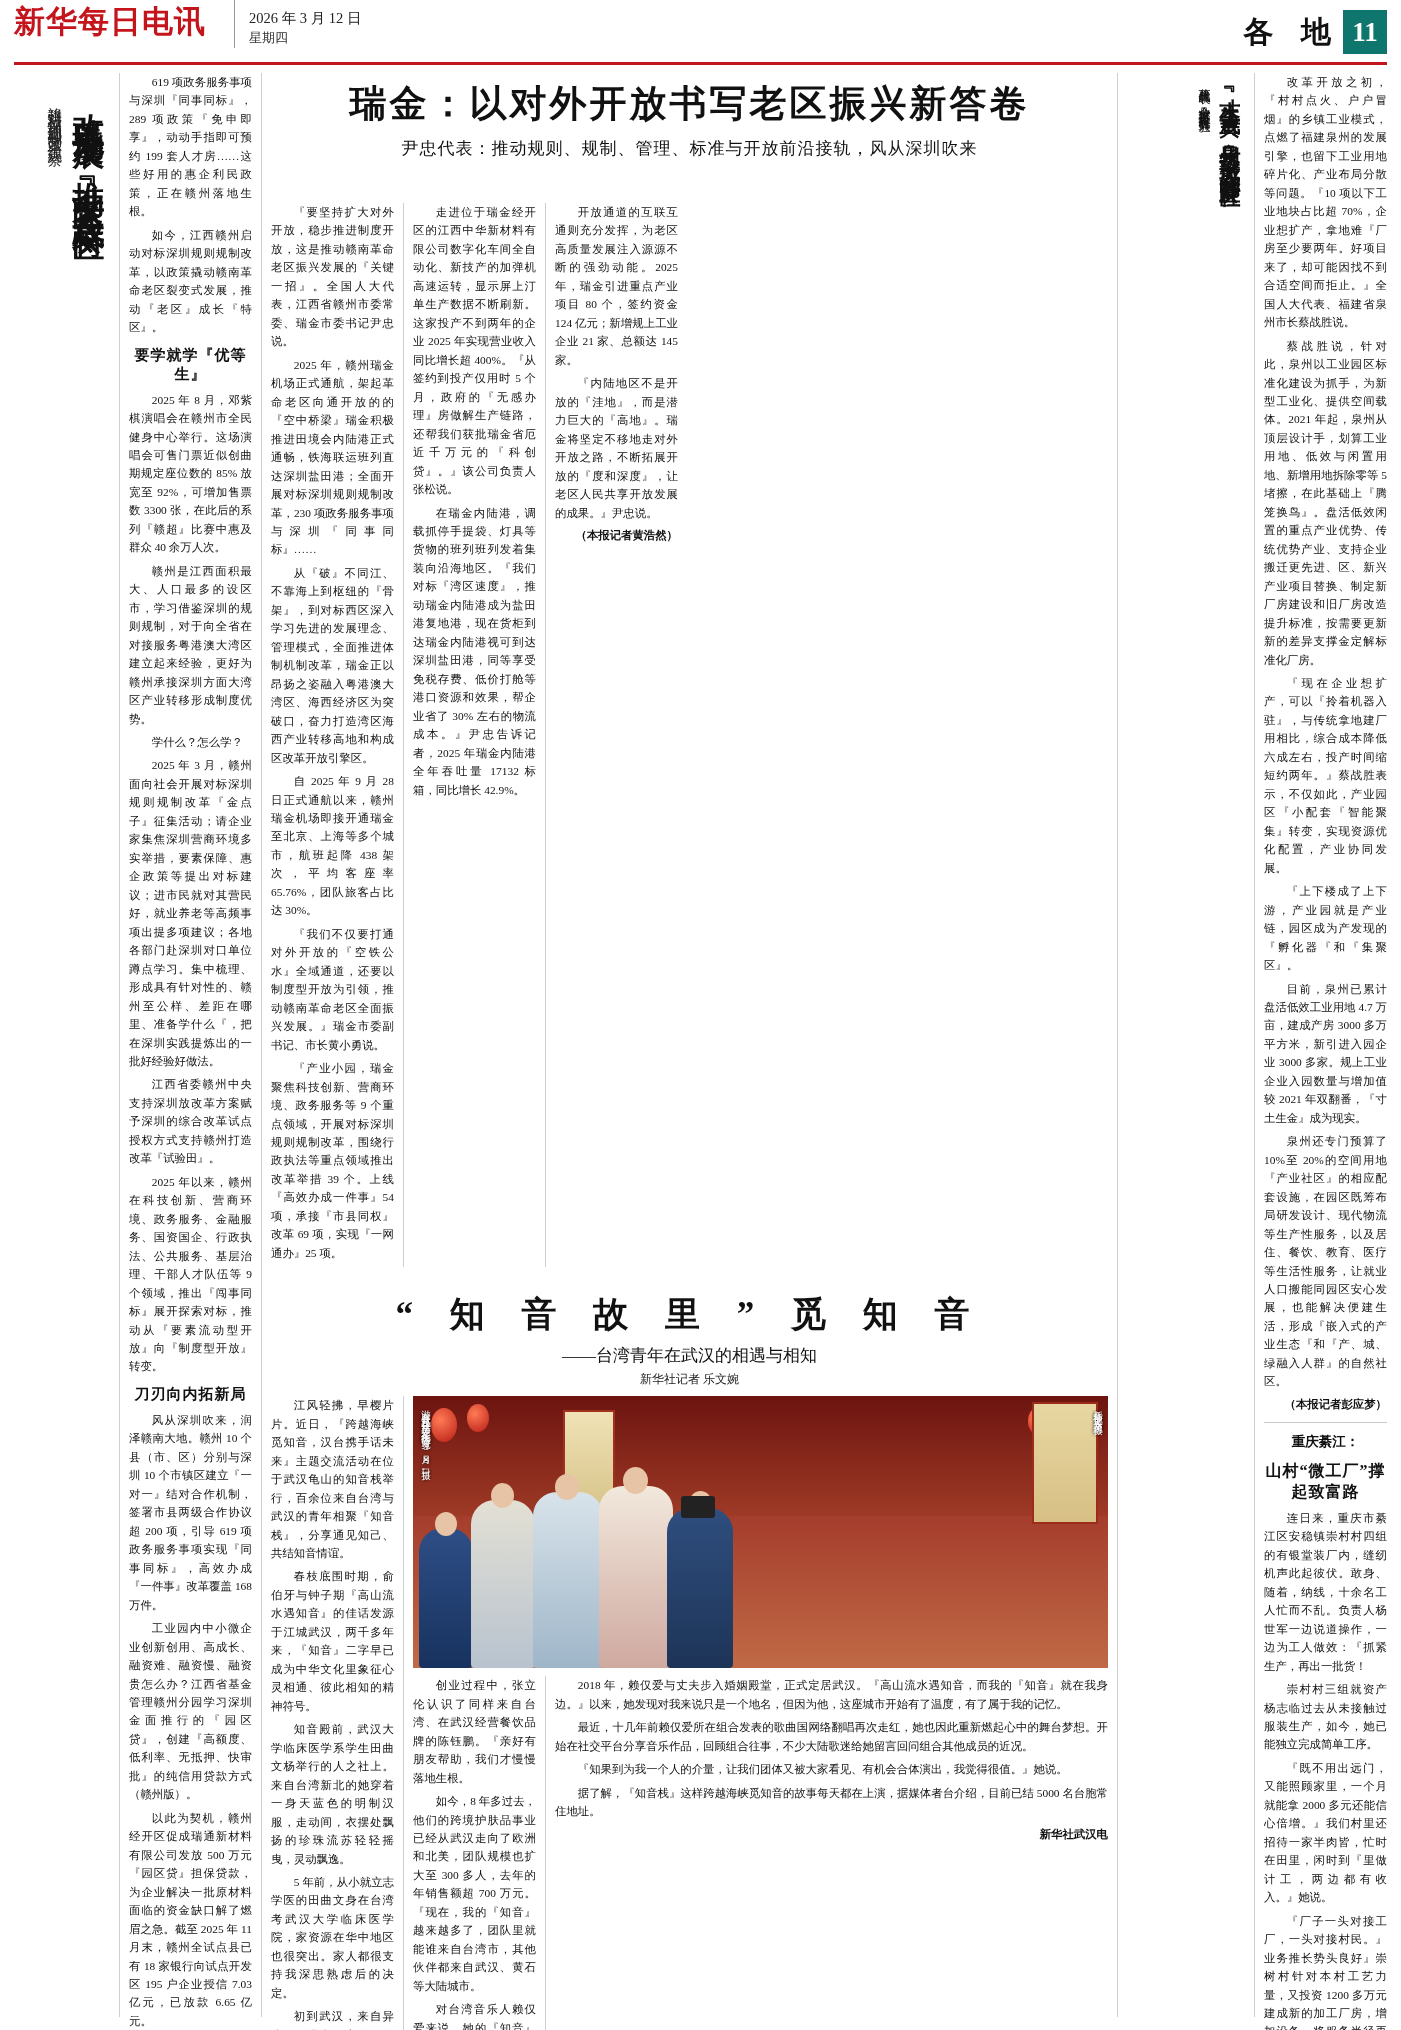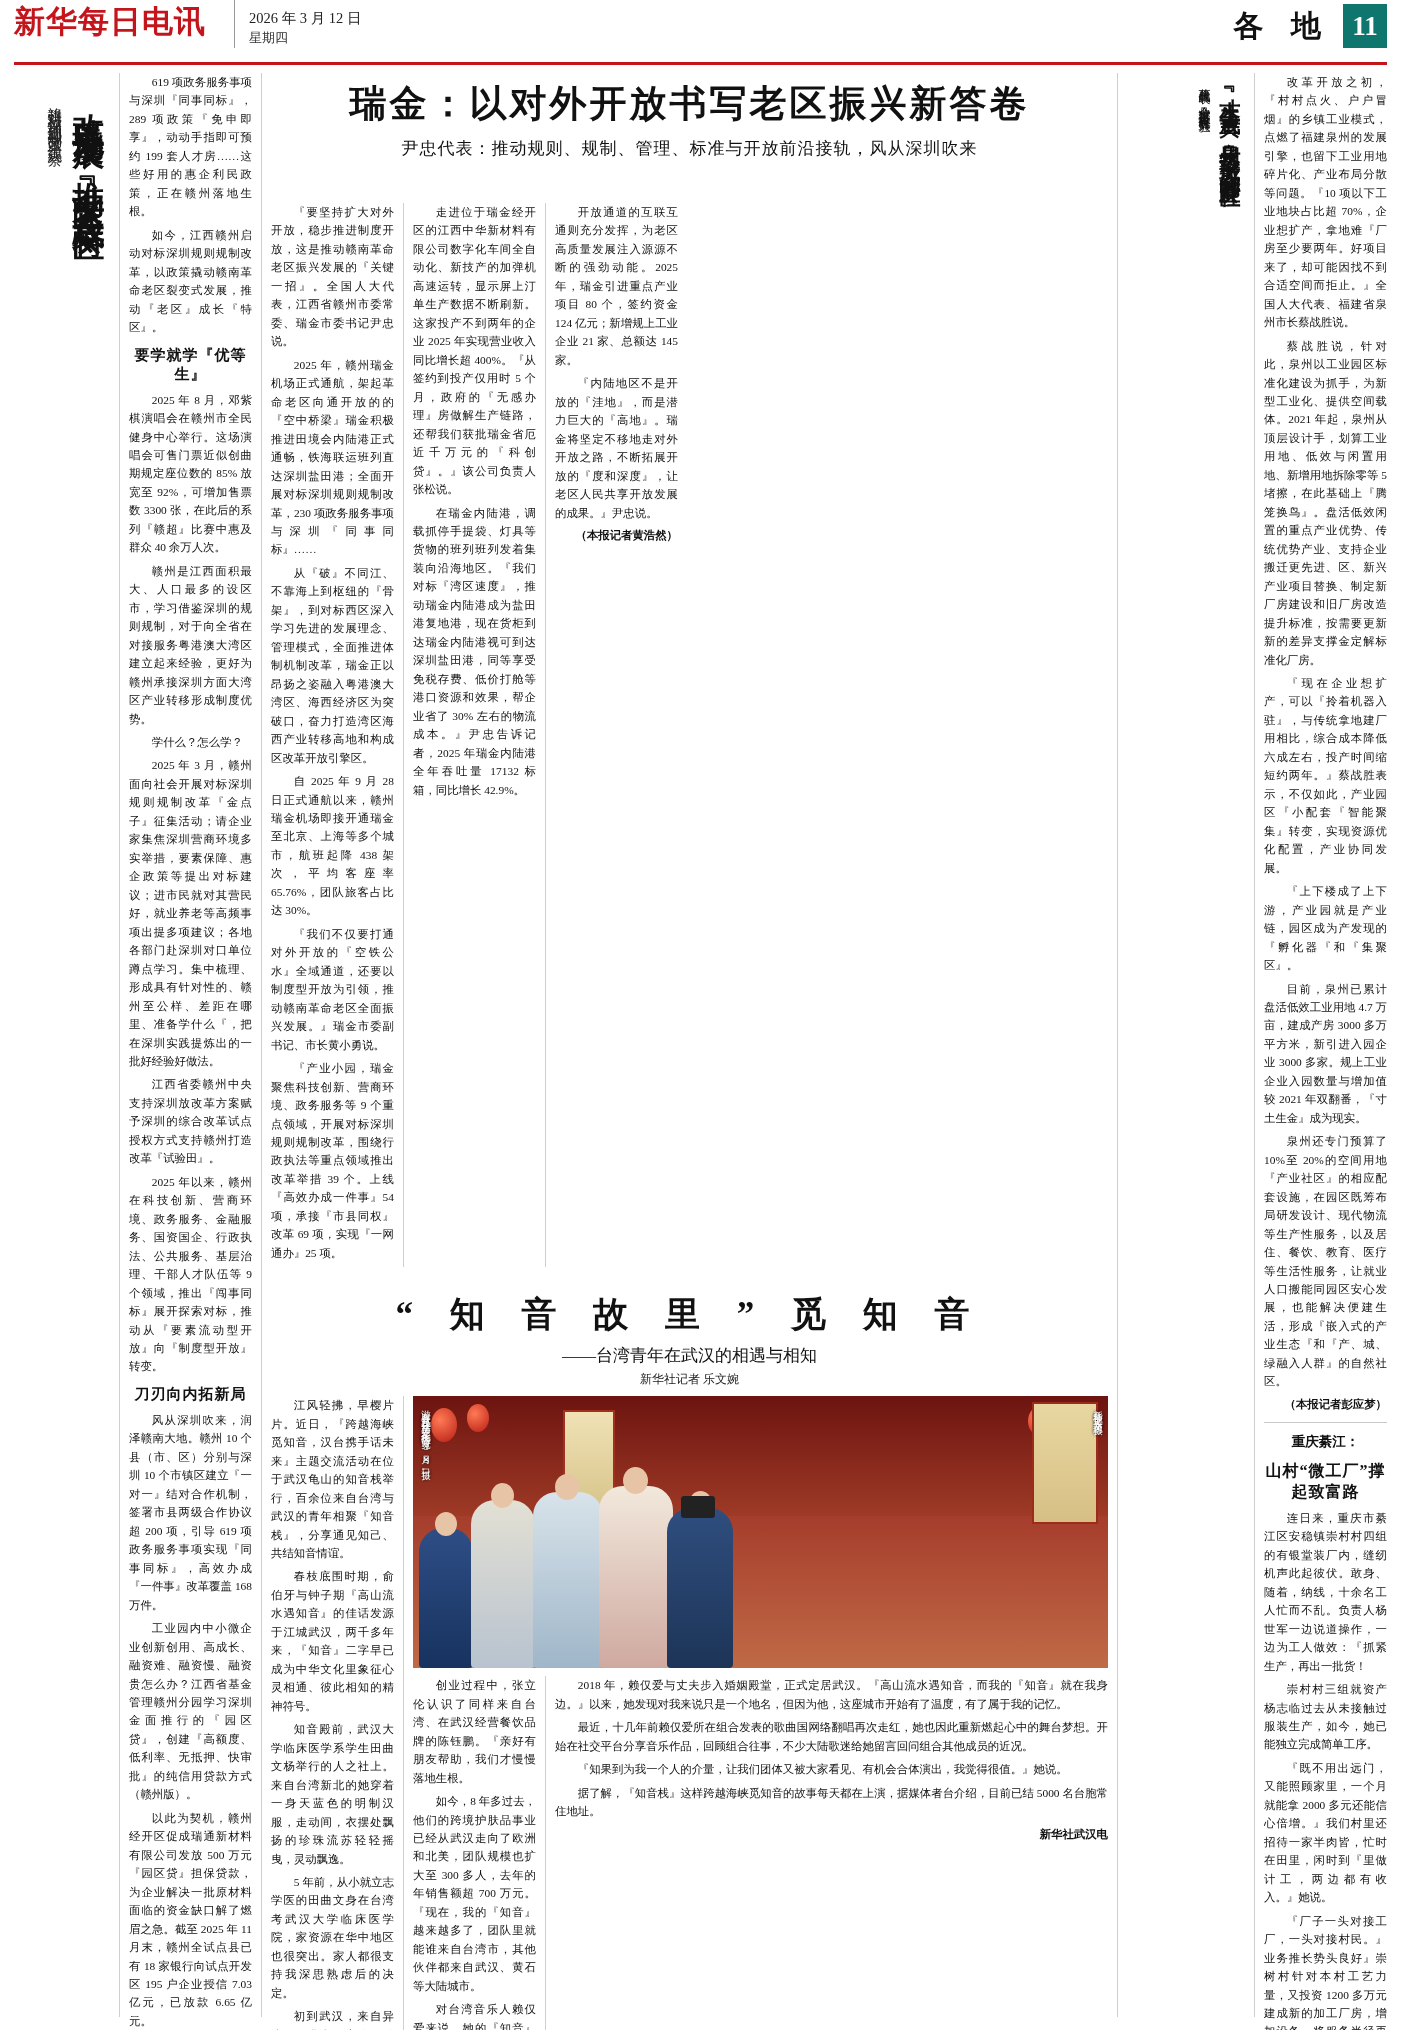--- a/index.html
+++ b/index.html
@@ -6,21 +6,21 @@
   body{width:1401px;height:2030px;font-family:"Liberation Serif","DejaVu Serif",serif;color:#111;overflow:hidden;}
   .page{width:1401px;height:2030px;position:relative;box-sizing:border-box;padding:0 14px;}
 
   
   .masthead{display:flex;align-items:flex-start;height:62px;border-bottom:3px solid #c4151c;position:relative;}
   .logo{width:210px;padding-top:6px;}
   .logo-text{font-family:"Liberation Serif",serif;font-weight:bold;font-size:31px;color:#c4151c;letter-spacing:1px;line-height:1.05;}
   .date-block{border-left:1px solid #999;margin-left:10px;padding:8px 0 0 14px;line-height:1.45;}
   .date-line{font-size:14.5px;color:#222;}
   .date-line2{font-size:13px;color:#333;}
-  .mast-right{margin-left:auto;display:flex;align-items:center;gap:12px;padding-top:4px;}
+  .mast-right{margin-left:auto;display:flex;align-items:center;gap:2px;padding-top:10px;}
   .mast-section{font-size:30px;font-weight:bold;letter-spacing:10px;color:#111;}
   .mast-page{width:44px;height:44px;background:#0f766e;color:#fff;font-size:27px;font-weight:bold;display:flex;align-items:center;justify-content:center;}
 
   
   .body{display:flex;gap:0;padding-top:8px;height:1952px;box-sizing:border-box;}
   .col{box-sizing:border-box;}
   .vrule{width:1px;background:#cfcfcf;margin:0 9px;flex:none;}
 
   
   .vcol{width:96px;flex:none;padding-top:16px;display:flex;flex-direction:row-reverse;justify-content:flex-start;}

